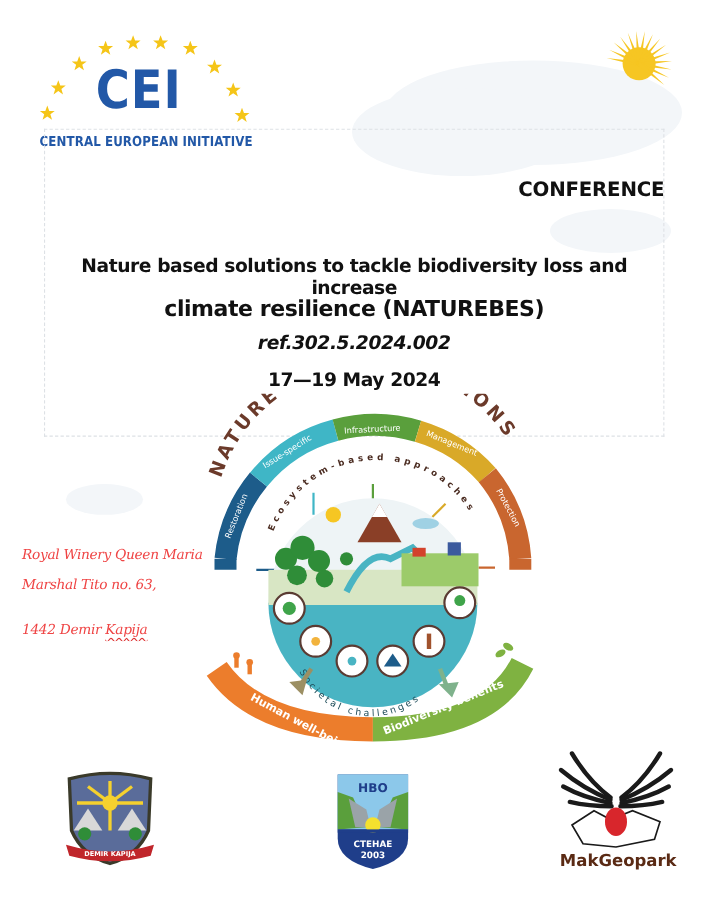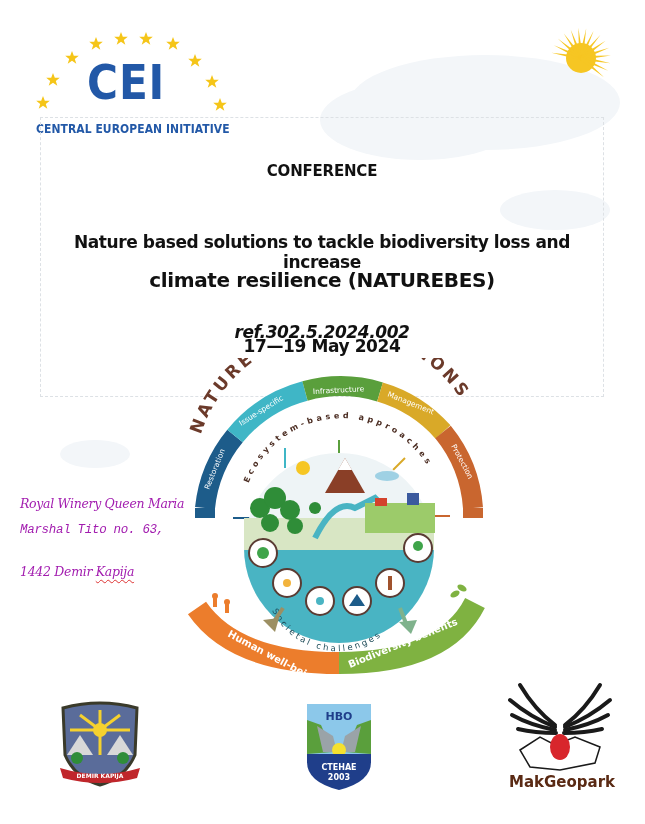--- a/index.html
+++ b/index.html
@@ -3,26 +3,26 @@
 <meta charset="utf-8">
 <style>
   html,body{margin:0;padding:0;background:#fff;}
   body{width:645px;height:824px;position:relative;overflow:hidden;font-family:"Liberation Sans",sans-serif;color:#111;}
   .abs{position:absolute;}
   
   .cloud{position:absolute;background:#f3f6f9;border-radius:50%;}
   
   .frame{position:absolute;left:40px;top:117px;width:564px;height:280px;border:1px dashed #dde1e5;box-sizing:border-box;}
   .title-block{position:absolute;left:40px;width:564px;text-align:center;font-family:"DejaVu Sans",sans-serif;}
-  .conf{top:162px;font-size:15px;font-weight:bold;letter-spacing:-0.2px;}
+  .conf{top:162px;font-size:18px;font-weight:bold;letter-spacing:-0.2px;text-align:right;}
   .t1{top:232px;font-size:17px;font-weight:bold;letter-spacing:-0.4px;}
   .t2{top:268px;font-size:20px;font-weight:bold;letter-spacing:-0.4px;}
-  .ref{top:302px;font-size:17px;font-weight:bold;font-style:italic;letter-spacing:-0.4px;margin-top:20px;}
+  .ref{top:302px;font-size:17px;font-weight:bold;font-style:italic;letter-spacing:-0.4px;}
   .date{top:336px;font-size:17px;font-weight:bold;letter-spacing:-0.4px;}
-  .addr{position:absolute;left:20px;font-family:"DejaVu Serif",serif;font-style:italic;font-size:12.5px;color:#a21caf;letter-spacing:-0.3px;}
+  .addr{position:absolute;left:20px;font-family:"DejaVu Serif",serif;font-style:italic;font-size:12.5px;color:#ef4444;letter-spacing:-0.3px;}
   .squig{text-decoration:underline wavy #d33;text-decoration-thickness:1px;text-underline-offset:3px;}
   .cei-letters{position:absolute;left:87px;top:58px;font-family:"DejaVu Sans",sans-serif;font-weight:bold;font-size:48px;color:#2258a7;letter-spacing:1px;transform:scaleX(0.88);transform-origin:left top;line-height:1;}
   .cei-sub{position:absolute;left:36px;top:121px;font-family:"DejaVu Sans",sans-serif;font-weight:bold;font-size:12.5px;color:#2258a7;letter-spacing:0.1px;transform:scaleX(0.86);transform-origin:left top;}
 </style>
 </head>
 <body>
 
 <div class="cloud" style="left:350px;top:55px;width:270px;height:95px;"></div>
 <div class="cloud" style="left:320px;top:80px;width:200px;height:80px;"></div>
 <div class="cloud" style="left:500px;top:190px;width:110px;height:40px;"></div>
@@ -74,21 +74,21 @@
 
 <div class="frame"></div>
 
 <div class="title-block conf">CONFERENCE</div>
 <div class="title-block t1">Nature based solutions to tackle biodiversity loss and increase</div>
 <div class="title-block t2">climate resilience (NATUREBES)</div>
 <div class="title-block ref">ref.302.5.2024.002</div>
 <div class="title-block date">17—19 May 2024</div>
 
 <div class="addr" style="top:496px;">Royal Winery Queen Maria</div>
-<div class="addr" style="top:523px;font-family:Liberation Mono, monospace;">Marshal Tito no. 63,</div>
+<div class="addr" style="top:523px;">Marshal Tito no. 63,</div>
 <div class="addr" style="top:564px;">
   <span>1442</span>
   <span>Demir</span>
   <span class="squig">Kapija</span>
 </div>
 
 <svg class="abs" style="left:175px;top:358px;" width="320" height="320" viewBox="0 0 320 320">
   <defs>
     <path id="titleArc" d="M 22 92 A 145 145 0 0 1 305 85"></path>
     <path id="innerArc" d="M 72 130 A 100 100 0 0 1 262 128"></path>

